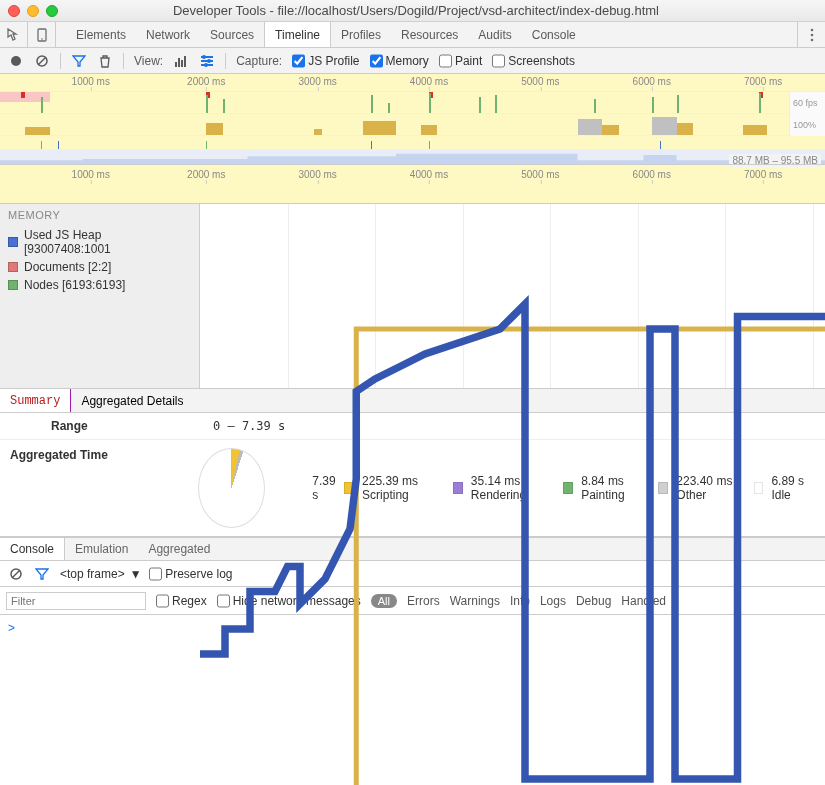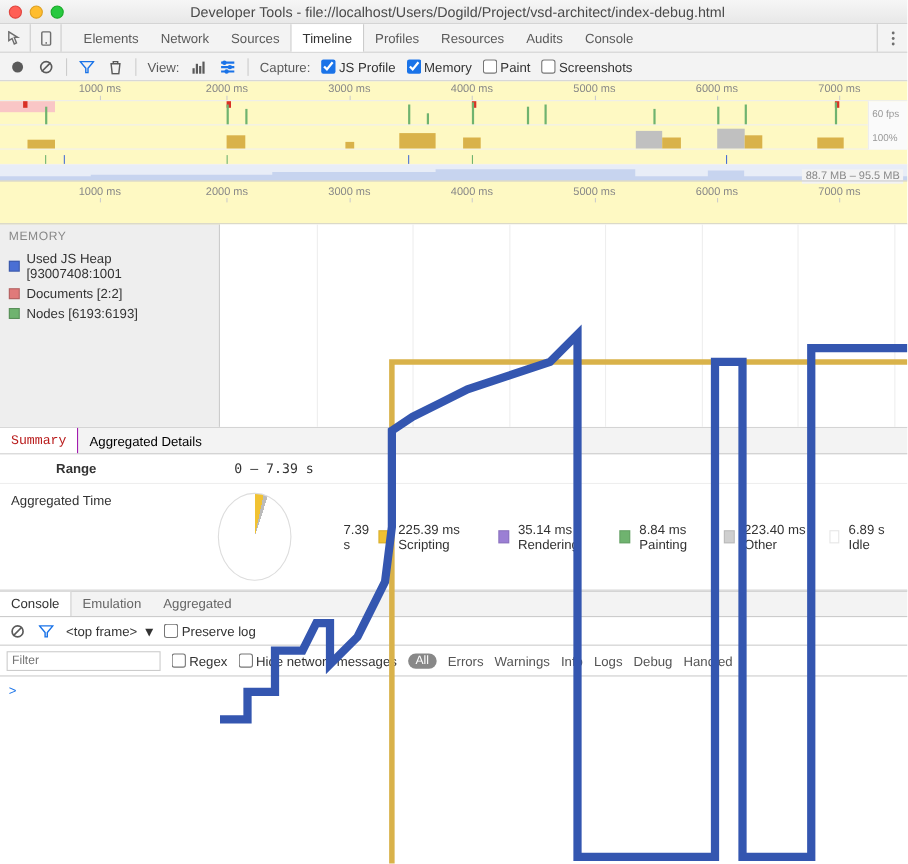--- a/index.html
+++ b/index.html
@@ -20,21 +20,21 @@
 .tab { padding: 0 10px; display: flex; align-items: center; color: #5a5a5a; cursor: default; }
 .tab.sel { background: #fff; border-left: 1px solid #ccc; border-right: 1px solid #ccc; color: #333; }
 .tabspacer { flex: 1; }
 .menu-dots { width: 28px; display: flex; align-items: center; justify-content: center; color: #6e6e6e; border-left: 1px solid #ccc; }
 
 
 .toolbar { height: 26px; background: #f3f3f3; border-bottom: 1px solid #ccc; display: flex; align-items: center; gap: 10px; padding: 0 8px; }
 .tb-ico { width: 16px; height: 16px; display: flex; align-items: center; justify-content: center; color: #5a5a5a; }
 .tb-sep { width: 1px; height: 16px; background: #ccc; }
 .tb-lbl { color: #5a5a5a; }
-.tb-chk { display: flex; align-items: center; gap: 3px; }
+.tb-chk { display: flex; gap: 3px; }
 .tb-chk input { margin: 0; }
 .chk-on { accent-color: #1a73e8; }
 .funnel-on svg path { stroke: #1a73e8; }
 
 
 .overview { height: 130px; border-bottom: 1px solid #ccc; background: #fef9c3; position: relative; }
 .ov-ruler { height: 18px; display: flex; position: relative; border-bottom: 1px solid #eee; }
 .ov-tick { position: absolute; top: 2px; font-size: 10px; color: #888; transform: translateX(-50%); }
 .ov-tick::before { content: ""; position: absolute; left: 50%; bottom: -4px; width: 1px; height: 4px; background: #ccc; }
 .ov-row { height: 22px; position: relative; border-bottom: 1px solid #f0f0f0; }
@@ -60,21 +60,21 @@
 .det-tabs { height: 24px; border-bottom: 1px solid #ccc; display: flex; align-items: stretch; background: #f3f3f3; }
 .det-tab { padding: 0 10px; display: flex; align-items: center; color: #000000; }
 .det-tab.sel { background: #fff; border-right: 1px solid #a21caf; color: #b91c1c; font-family: Liberation Mono, monospace; }
 
 
 .det-body { }
 .det-row { display: flex; border-bottom: 1px solid #eee; padding: 6px 10px; }
 .det-lbl { width: 162px; color: #333; font-weight: 600; margin-left: 41px; }
 .det-val { color: #333; font-family: Menlo, monospace; }
 .agg { display: flex; padding: 8px 10px; gap: 30px; border-bottom: 1px solid #ccc; }
-.agg-lbl { width: 180px; font-weight: 400; }
+.agg-lbl { width: 180px; font-weight: 700; }
 .pie { width: 80px; height: 80px; border-radius: 50%; background: conic-gradient(#f1c232 0 12deg, #bbb 12deg 18deg, #fff 18deg 360deg); border: 1px solid #ddd; margin-left: 10px; }
 .legend { display: flex; flex-direction: row; gap: 6px; font-family: Menlo, monospace; }
 .lg-row { display: flex; align-items: center; gap: 8px; }
 .lg-sw { width: 12px; height: 12px; border: 1px solid rgba(0,0,0,0.1); }
 
 
 .con-tabs { height: 24px; border-top: 1px solid #ccc; border-bottom: 1px solid #ccc; display: flex; align-items: stretch; background: #f3f3f3; }
 .con-tab { padding: 0 10px; display: flex; align-items: center; color: #666; }
 .con-tab.sel { background: #fff; border-right: 1px solid #ccc; color: #333; }
 .con-bar { height: 26px; display: flex; align-items: center; gap: 10px; padding: 0 8px; border-bottom: 1px solid #ccc; }

